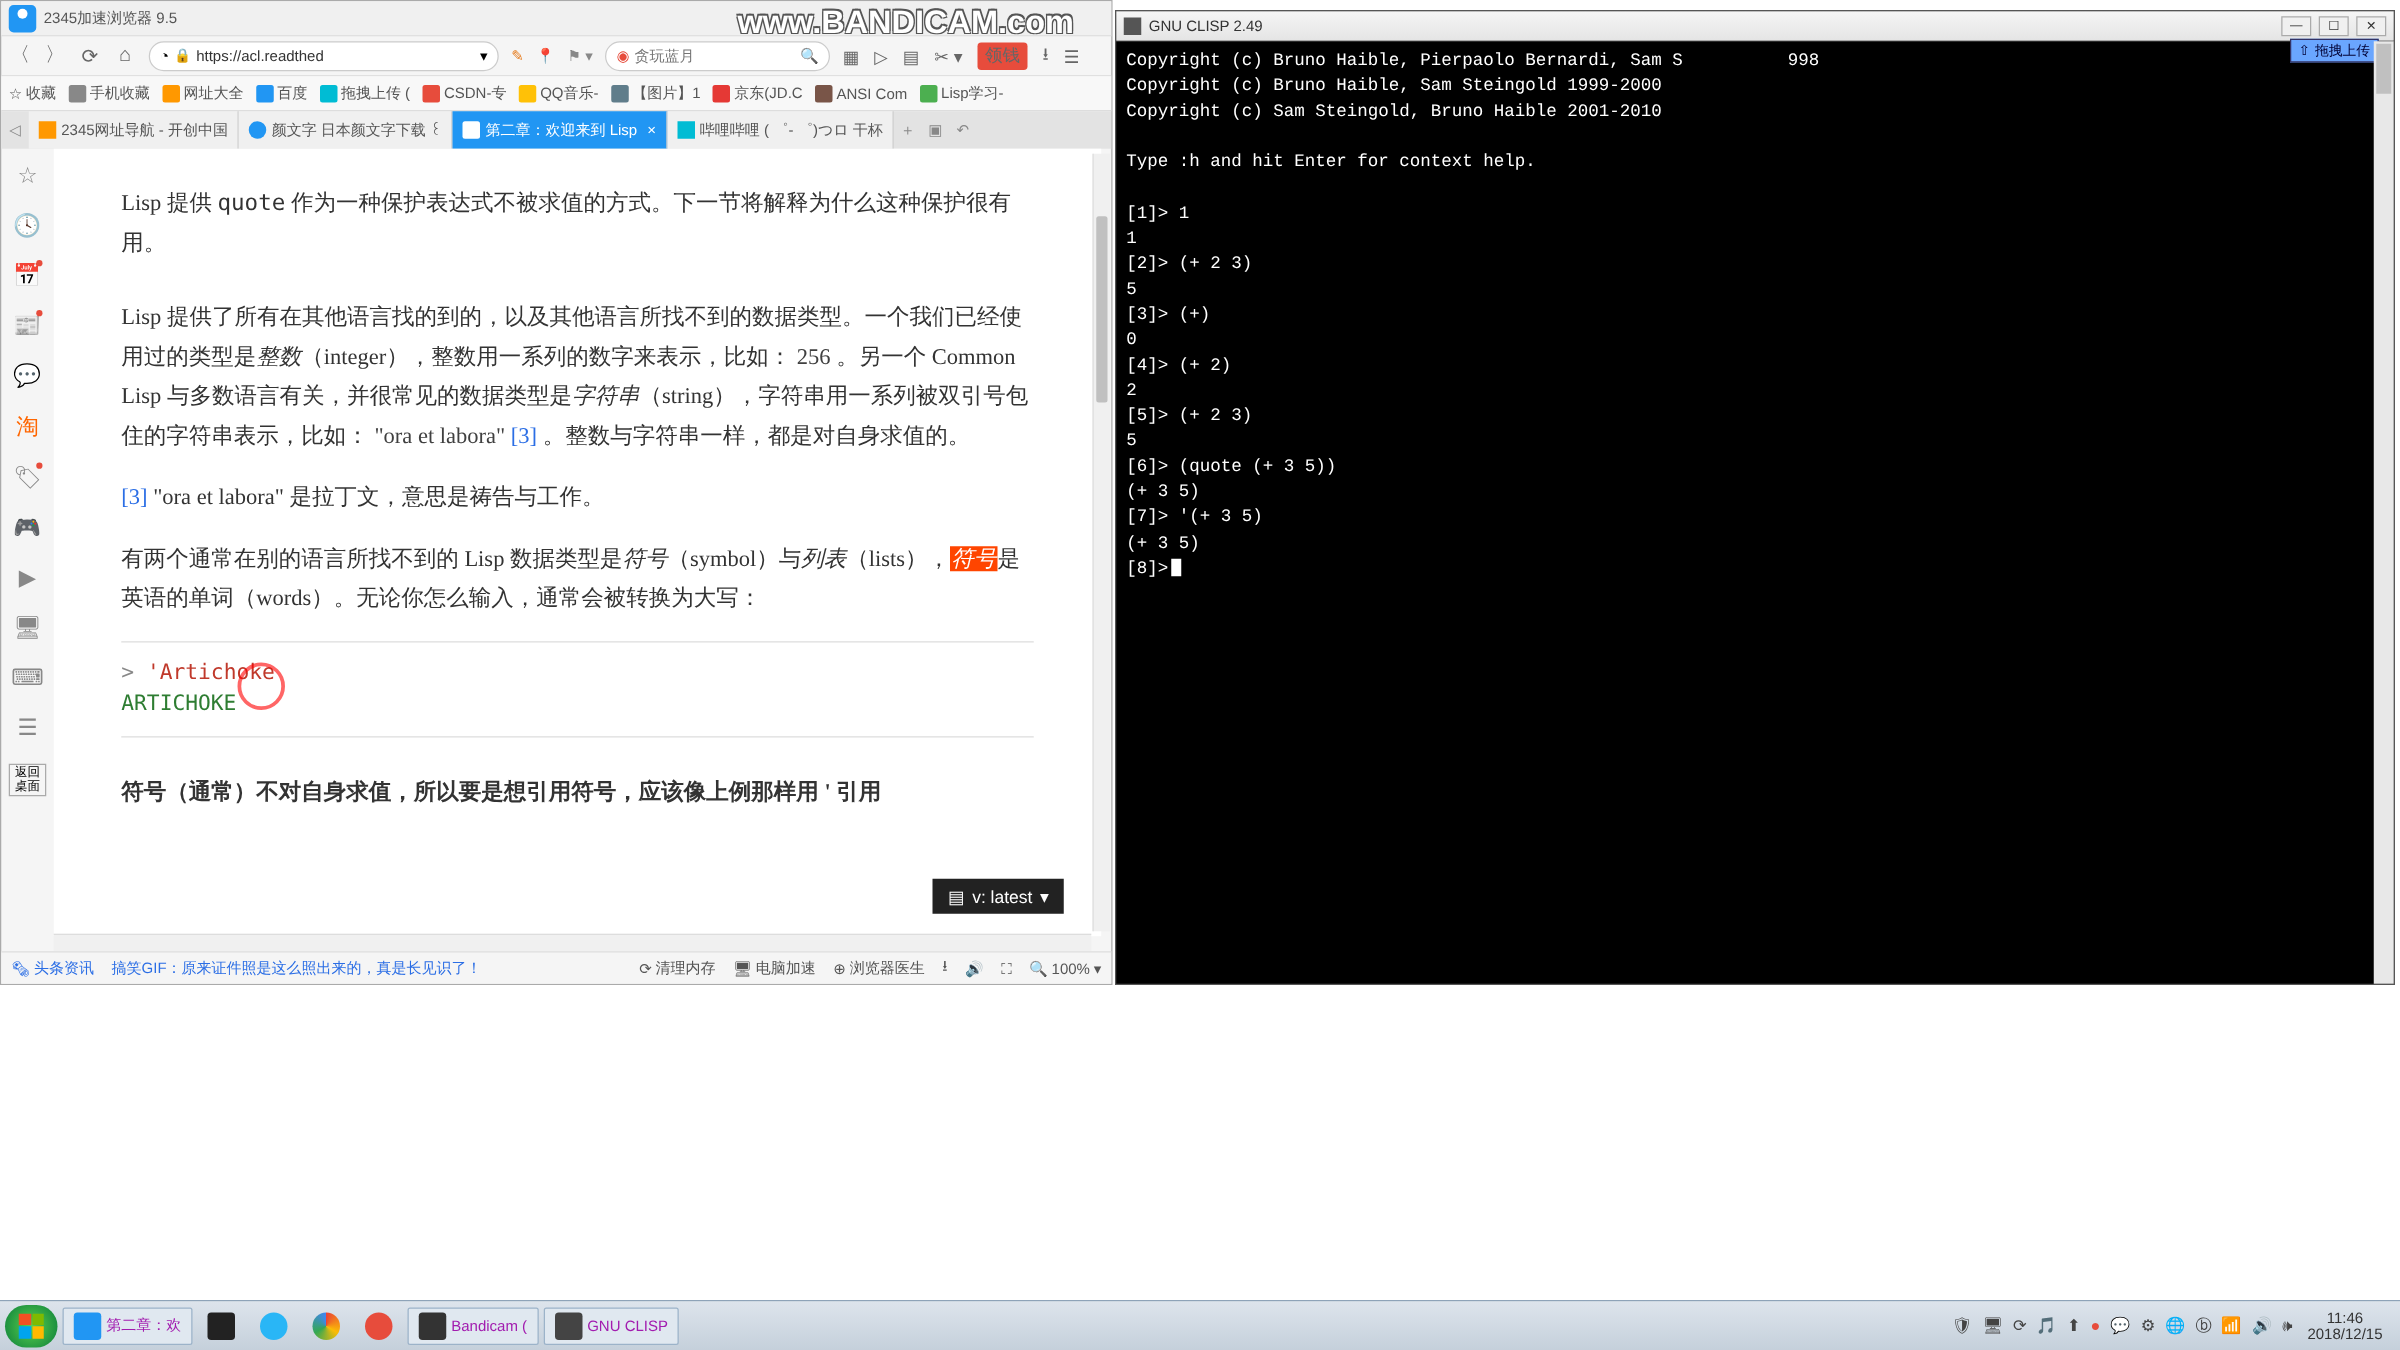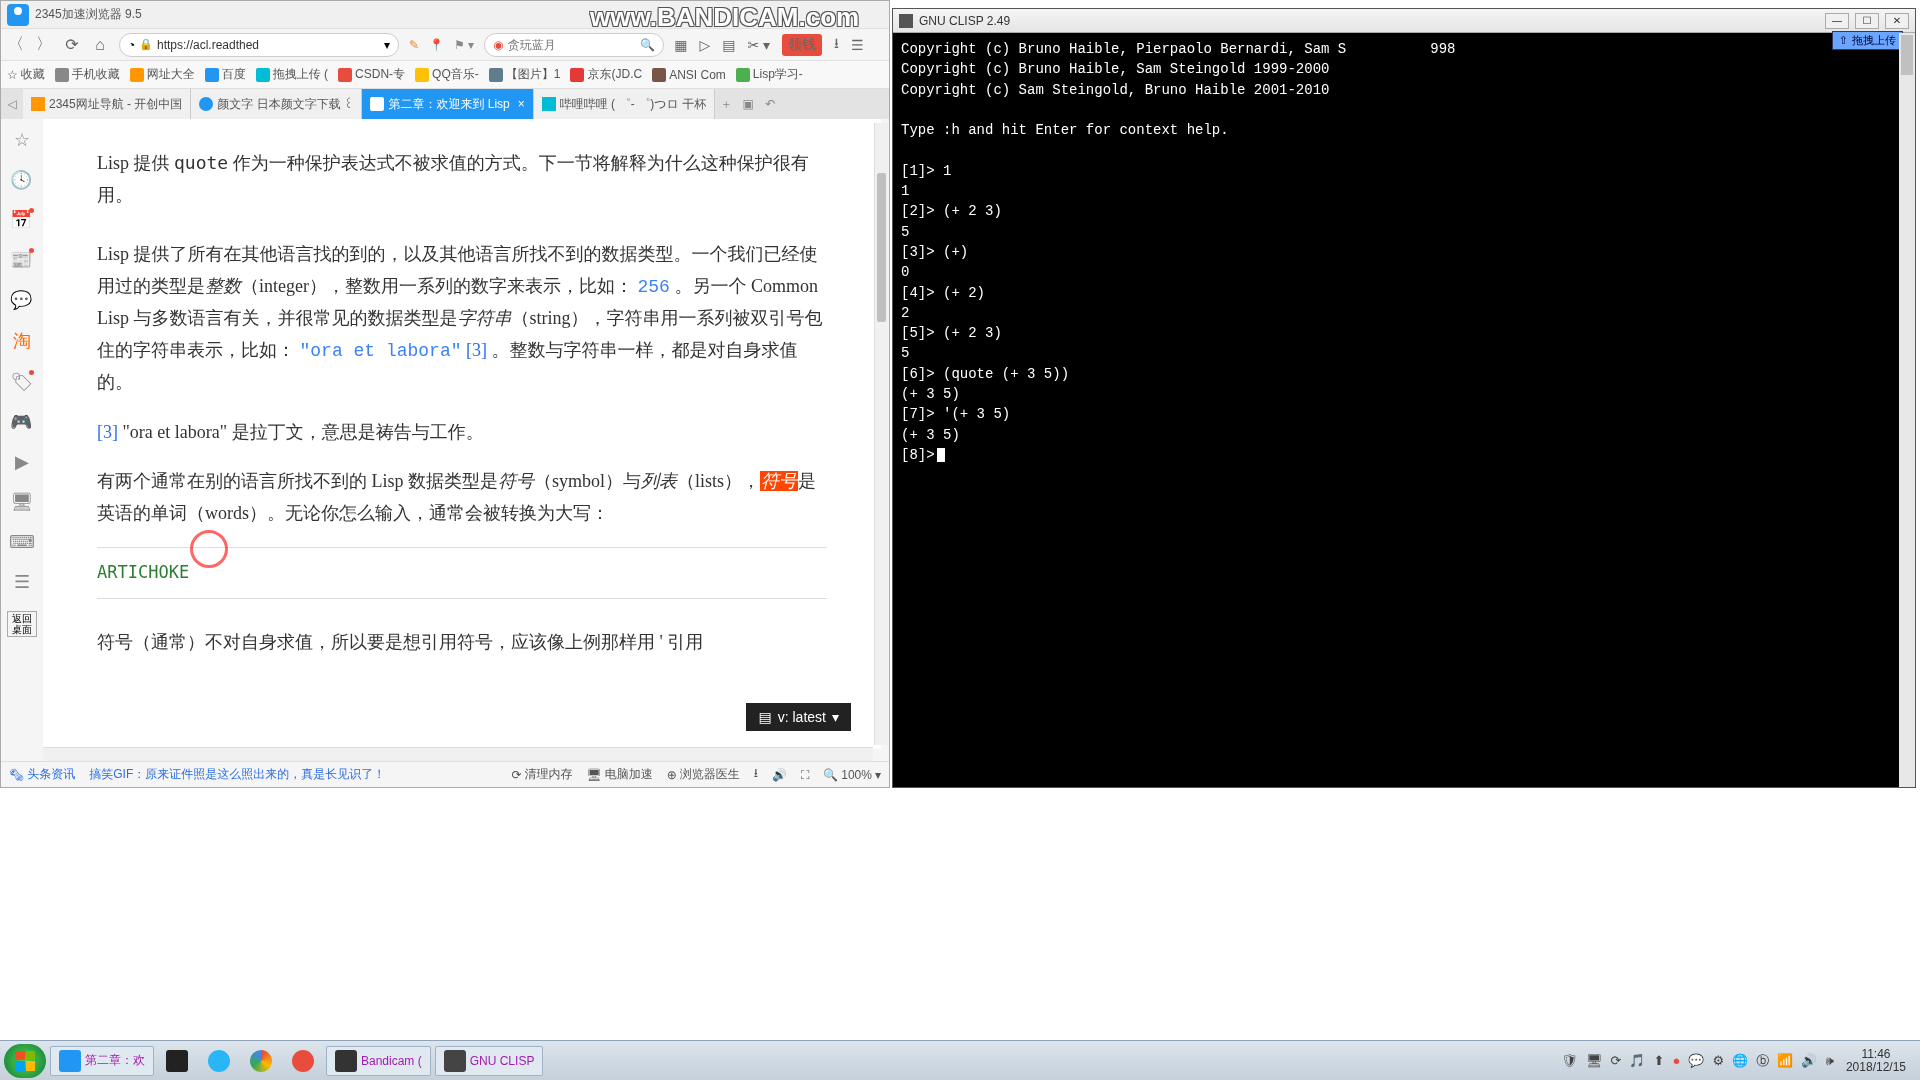--- a/index.html
+++ b/index.html
@@ -42,21 +42,21 @@
 .left-sidebar .with-dot { position: relative; }
 .left-sidebar .with-dot::after { content: ""; position: absolute; width: 5px; height: 5px; background: #e74c3c; border-radius: 50%; top: -1px; right: -1px; }
 .back-desktop { font-size: 10px; line-height: 11px; text-align: center; border: 1px solid #aaa; padding: 1px; cursor: pointer; }
 
 
 .page { position: absolute; left: 42px; top: 118px; right: 8px; bottom: 38px; overflow: auto; background: #fff; padding: 0 54px 0 54px; }
 .para { font-size: 18px; color: #333; line-height: 1.75; font-family: "Microsoft YaHei", serif; margin-top: 28px; }
 .code-inline { font-family: Consolas, monospace; color: #333; }
 .section-header { background: #2b6ee5; color: #fff; padding: 10px 18px; font-size: 28px; font-weight: bold; margin: 34px 0 24px 0; font-family: "Microsoft YaHei", serif; }
 .italic { font-style: italic; }
-.literal { font-family: Liberation Mono, monospace; color: #3b82f6; }
+.literal { font-family: Liberation Serif, serif; color: #404040; }
 .link-ref { color: #2b6ee5; text-decoration: none; }
 .highlight-mark { background: #ff4500; color: #fff; padding: 0 1px; font-style: italic; }
 .code-block { font-family: Consolas, monospace; font-size: 17px; margin-top: 18px; line-height: 1.5; }
 .code-block hr { border: none; border-top: 1px solid #ddd; margin: 12px 0; }
 .prompt { color: #888; }
 .sym { color: #c0392b; }
 .result { color: #2e7d32; }
 .version-badge { position: absolute; right: 38px; bottom: 56px; background: #222; color: #fff; padding: 6px 12px; font-size: 14px; display: flex; align-items: center; gap: 6px; cursor: pointer; }
 
 
@@ -232,24 +232,25 @@
       <span>Lisp 提供了所有在其他语言找的到的，以及其他语言所找不到的数据类型。一个我们已经使用过的类型是</span><span class="italic">整数</span><span>（integer），整数用一系列的数字来表示，比如： </span><span class="literal">256</span><span> 。另一个 Common Lisp 与多数语言有关，并很常见的数据类型是</span><span class="italic">字符串</span><span>（string），字符串用一系列被双引号包住的字符串表示，比如： </span><span class="literal">"ora et labora"</span> <a class="link-ref">[3]</a><span> 。整数与字符串一样，都是对自身求值的。</span>
     </p>
     <p class="para" style="margin-top:18px;">
       <a class="link-ref">[3]</a><span> "ora et labora" 是拉丁文，意思是祷告与工作。</span>
     </p>
     <p class="para" style="margin-top:18px;">
       <span>有两个通常在别的语言所找不到的 Lisp 数据类型是</span><span class="italic">符号</span><span>（symbol）与</span><span class="italic">列表</span><span>（lists），</span><span class="highlight-mark">符号</span><span>是英语的单词（words）。无论你怎么输入，通常会被转换为大写：</span>
     </p>
     <div class="code-block">
       <hr>
+      <div><span class="prompt">&gt;</span> <span class="sym">'Artichoke</span></div>
       <div class="result">ARTICHOKE</div>
       <hr>
     </div>
-    <p class="para" style="">符号（通常）不对自身求值，所以要是想引用符号，应该像上例那样用 ' 引用</p>
+    <p class="para" style="font-weight:bold;">符号（通常）不对自身求值，所以要是想引用符号，应该像上例那样用 ' 引用</p>
 
   </div>
 
   <div class="version-badge">
     <span>▤</span>
     <span>v: latest</span>
     <span>▾</span>
   </div>
 
   <div class="scroll-v">

